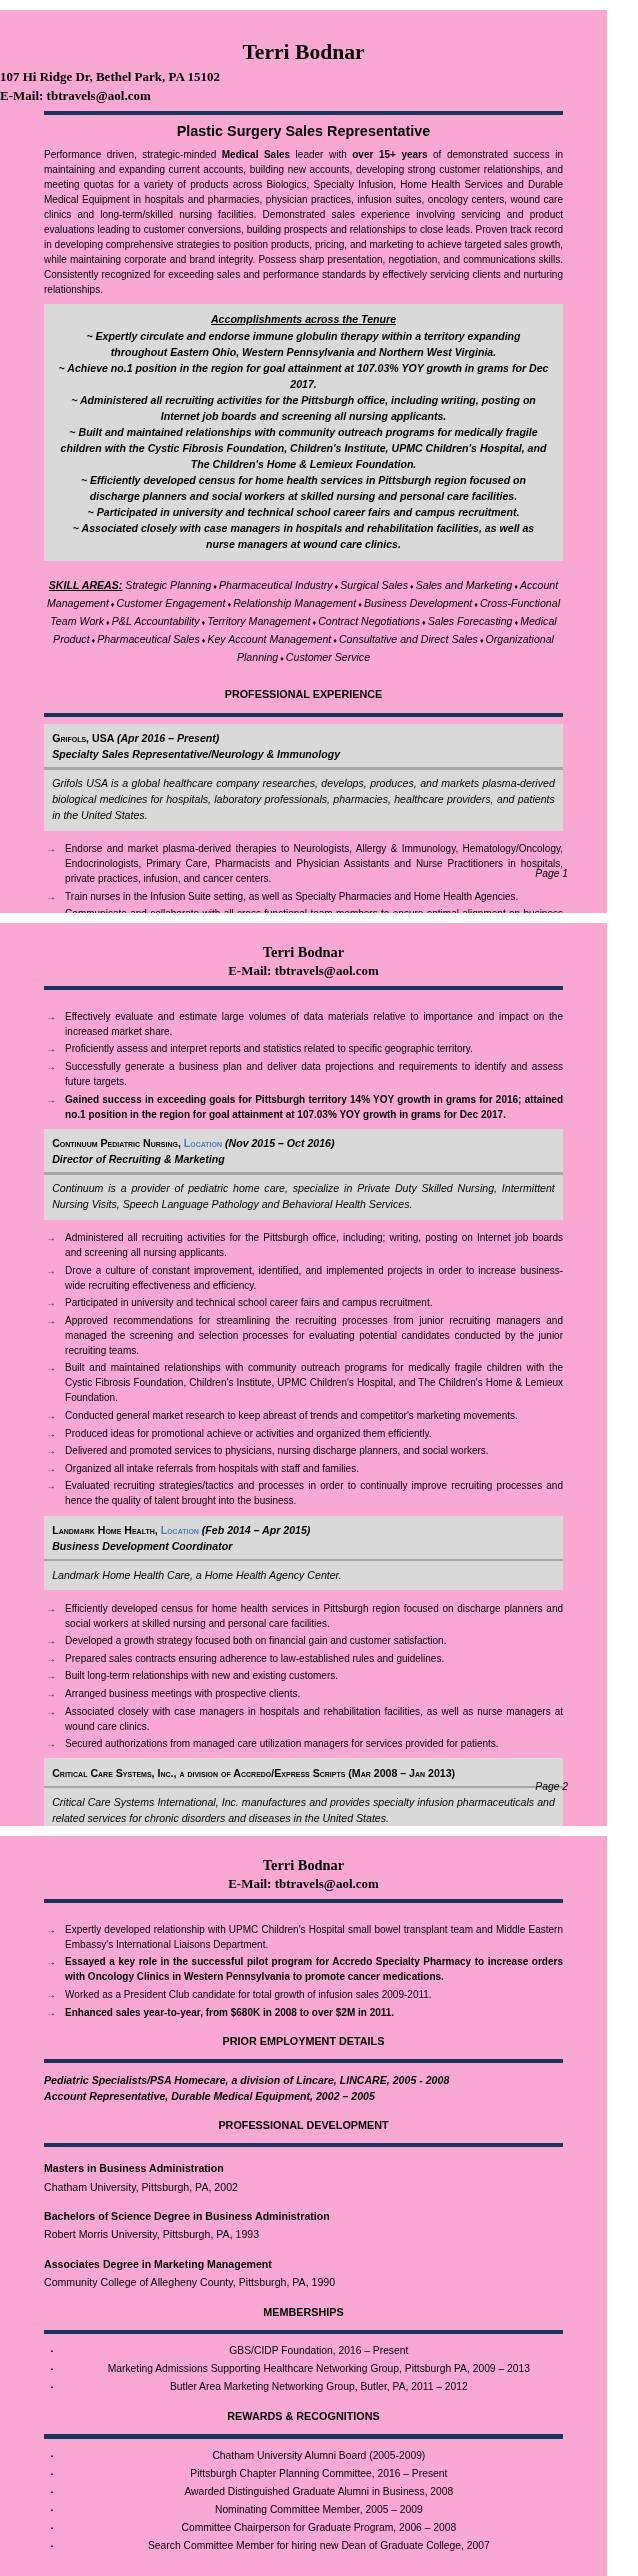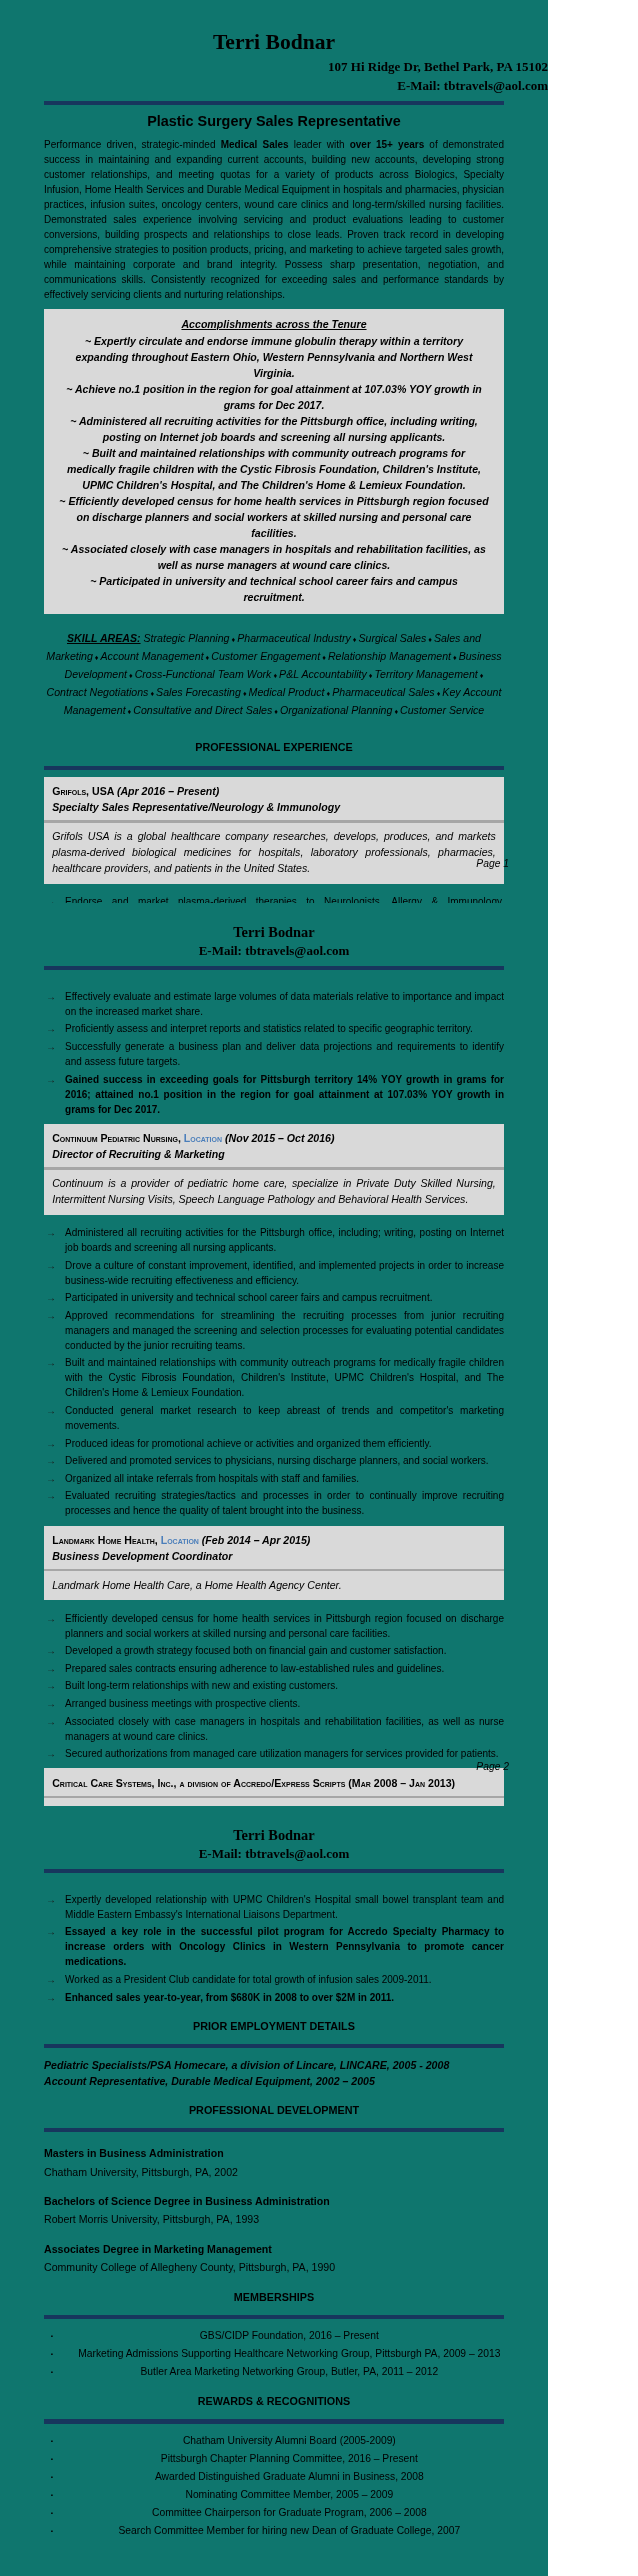--- a/index.html
+++ b/index.html
@@ -1,27 +1,27 @@
 <!DOCTYPE html>
 <html style="font-size:8.2px"><head>
 <meta charset="utf-8">
 <style>
   html,body{margin:0;padding:0;background:#ffffff;}
   body{font-family:"Liberation Sans", sans-serif; color:#000;}
   .doc{width:639px;height:2709px;position:relative;background:#fff;margin:0 auto;}
-  .page{position:relative;width:548px;height:903px;overflow:hidden;background:#0f766e;}
+  .page{position:relative;width:607px;height:903px;overflow:hidden;background:#f9a8d4;margin-top:10px;}
   .content{margin:0 44px;}
 
   .b{font-weight:bold;}
   .i{font-style:italic;}
   .sc{font-variant:small-caps;}
 
   
   .p1-name{font-family:"Liberation Serif", serif;font-weight:bold;font-size:21.6px;text-align:center;padding-top:30px;line-height:25px;}
-  .p1-sub{font-family:"Liberation Serif", serif;font-weight:bold;font-size:13px;text-align:right;margin-top:4.6px;line-height:14.4px;}
+  .p1-sub{font-family:"Liberation Serif", serif;font-weight:bold;font-size:13px;text-align:left;margin-top:4.6px;line-height:14.4px;}
 
   .rule{height:4.1px;background:#17365D;}
   .rule-top{margin-top:8.2px;}
 
   .role-title{font-size:14.4px;font-weight:bold;text-align:center;margin-top:7.7px;line-height:17.5px;}
 
   .summary{margin-top:6.2px;font-size:10px;line-height:15px;text-align:justify;}
 
   .acc-box{margin-top:7.2px;background:#D9D9D9;padding:7.2px 14.4px 9.3px;text-align:center;}
   .acc-title{display:inline-block;font-size:10.6px;font-weight:bold;font-style:italic;text-decoration:underline;line-height:17px;}
@@ -91,24 +91,24 @@
             <div class="li">
               <span class="li-text">~ Administered all recruiting activities for the Pittsburgh office, including writing, posting on Internet job boards and screening all nursing applicants.</span>
             </div>
             <div class="li">
               <span class="li-text">~ Built and maintained relationships with community outreach programs for medically fragile children with the Cystic Fibrosis Foundation, Children's Institute, UPMC Children's Hospital, and The Children's Home &amp; Lemieux Foundation.</span>
             </div>
             <div class="li">
               <span class="li-text">~ Efficiently developed census for home health services in Pittsburgh region focused on discharge planners and social workers at skilled nursing and personal care facilities.</span>
             </div>
             <div class="li">
+              <span class="li-text">~ Participated in university and technical school career fairs and campus recruitment.</span>
+            </div>
+            <div class="li">
               <span class="li-text">~ Associated closely with case managers in hospitals and rehabilitation facilities, as well as nurse managers at wound care clinics.</span>
-            </div>
-            <div class="li">
-              <span class="li-text">~ Participated in university and technical school career fairs and campus recruitment.</span>
             </div>
           </div>
       </div>
 
       <div class="skills">
         <span class="skills-label">SKILL AREAS:</span>
         <span> </span><span><span>Strategic Planning</span><span class="sep"> ♦ </span><span>Pharmaceutical Industry</span><span class="sep"> ♦ </span><span>Surgical Sales</span><span class="sep"> ♦ </span><span>Sales and Marketing</span><span class="sep"> ♦ </span><span>Account Management</span><span class="sep"> ♦ </span><span>Customer Engagement</span><span class="sep"> ♦ </span><span>Relationship Management</span><span class="sep"> ♦ </span><span>Business Development</span><span class="sep"> ♦ </span><span>Cross-Functional Team Work</span><span class="sep"> ♦ </span><span>P&amp;L Accountability</span><span class="sep"> ♦ </span><span>Territory Management</span><span class="sep"> ♦ </span><span>Contract Negotiations</span><span class="sep"> ♦ </span><span>Sales Forecasting</span><span class="sep"> ♦ </span><span>Medical Product</span><span class="sep"> ♦ </span><span>Pharmaceutical Sales</span><span class="sep"> ♦ </span><span>Key Account Management</span><span class="sep"> ♦ </span><span>Consultative and Direct Sales</span><span class="sep"> ♦ </span><span>Organizational Planning</span><span class="sep"> ♦ </span><span>Customer Service</span></span>
       </div>
 
       <div class="sec-head sec-head-gap">PROFESSIONAL EXPERIENCE</div>

